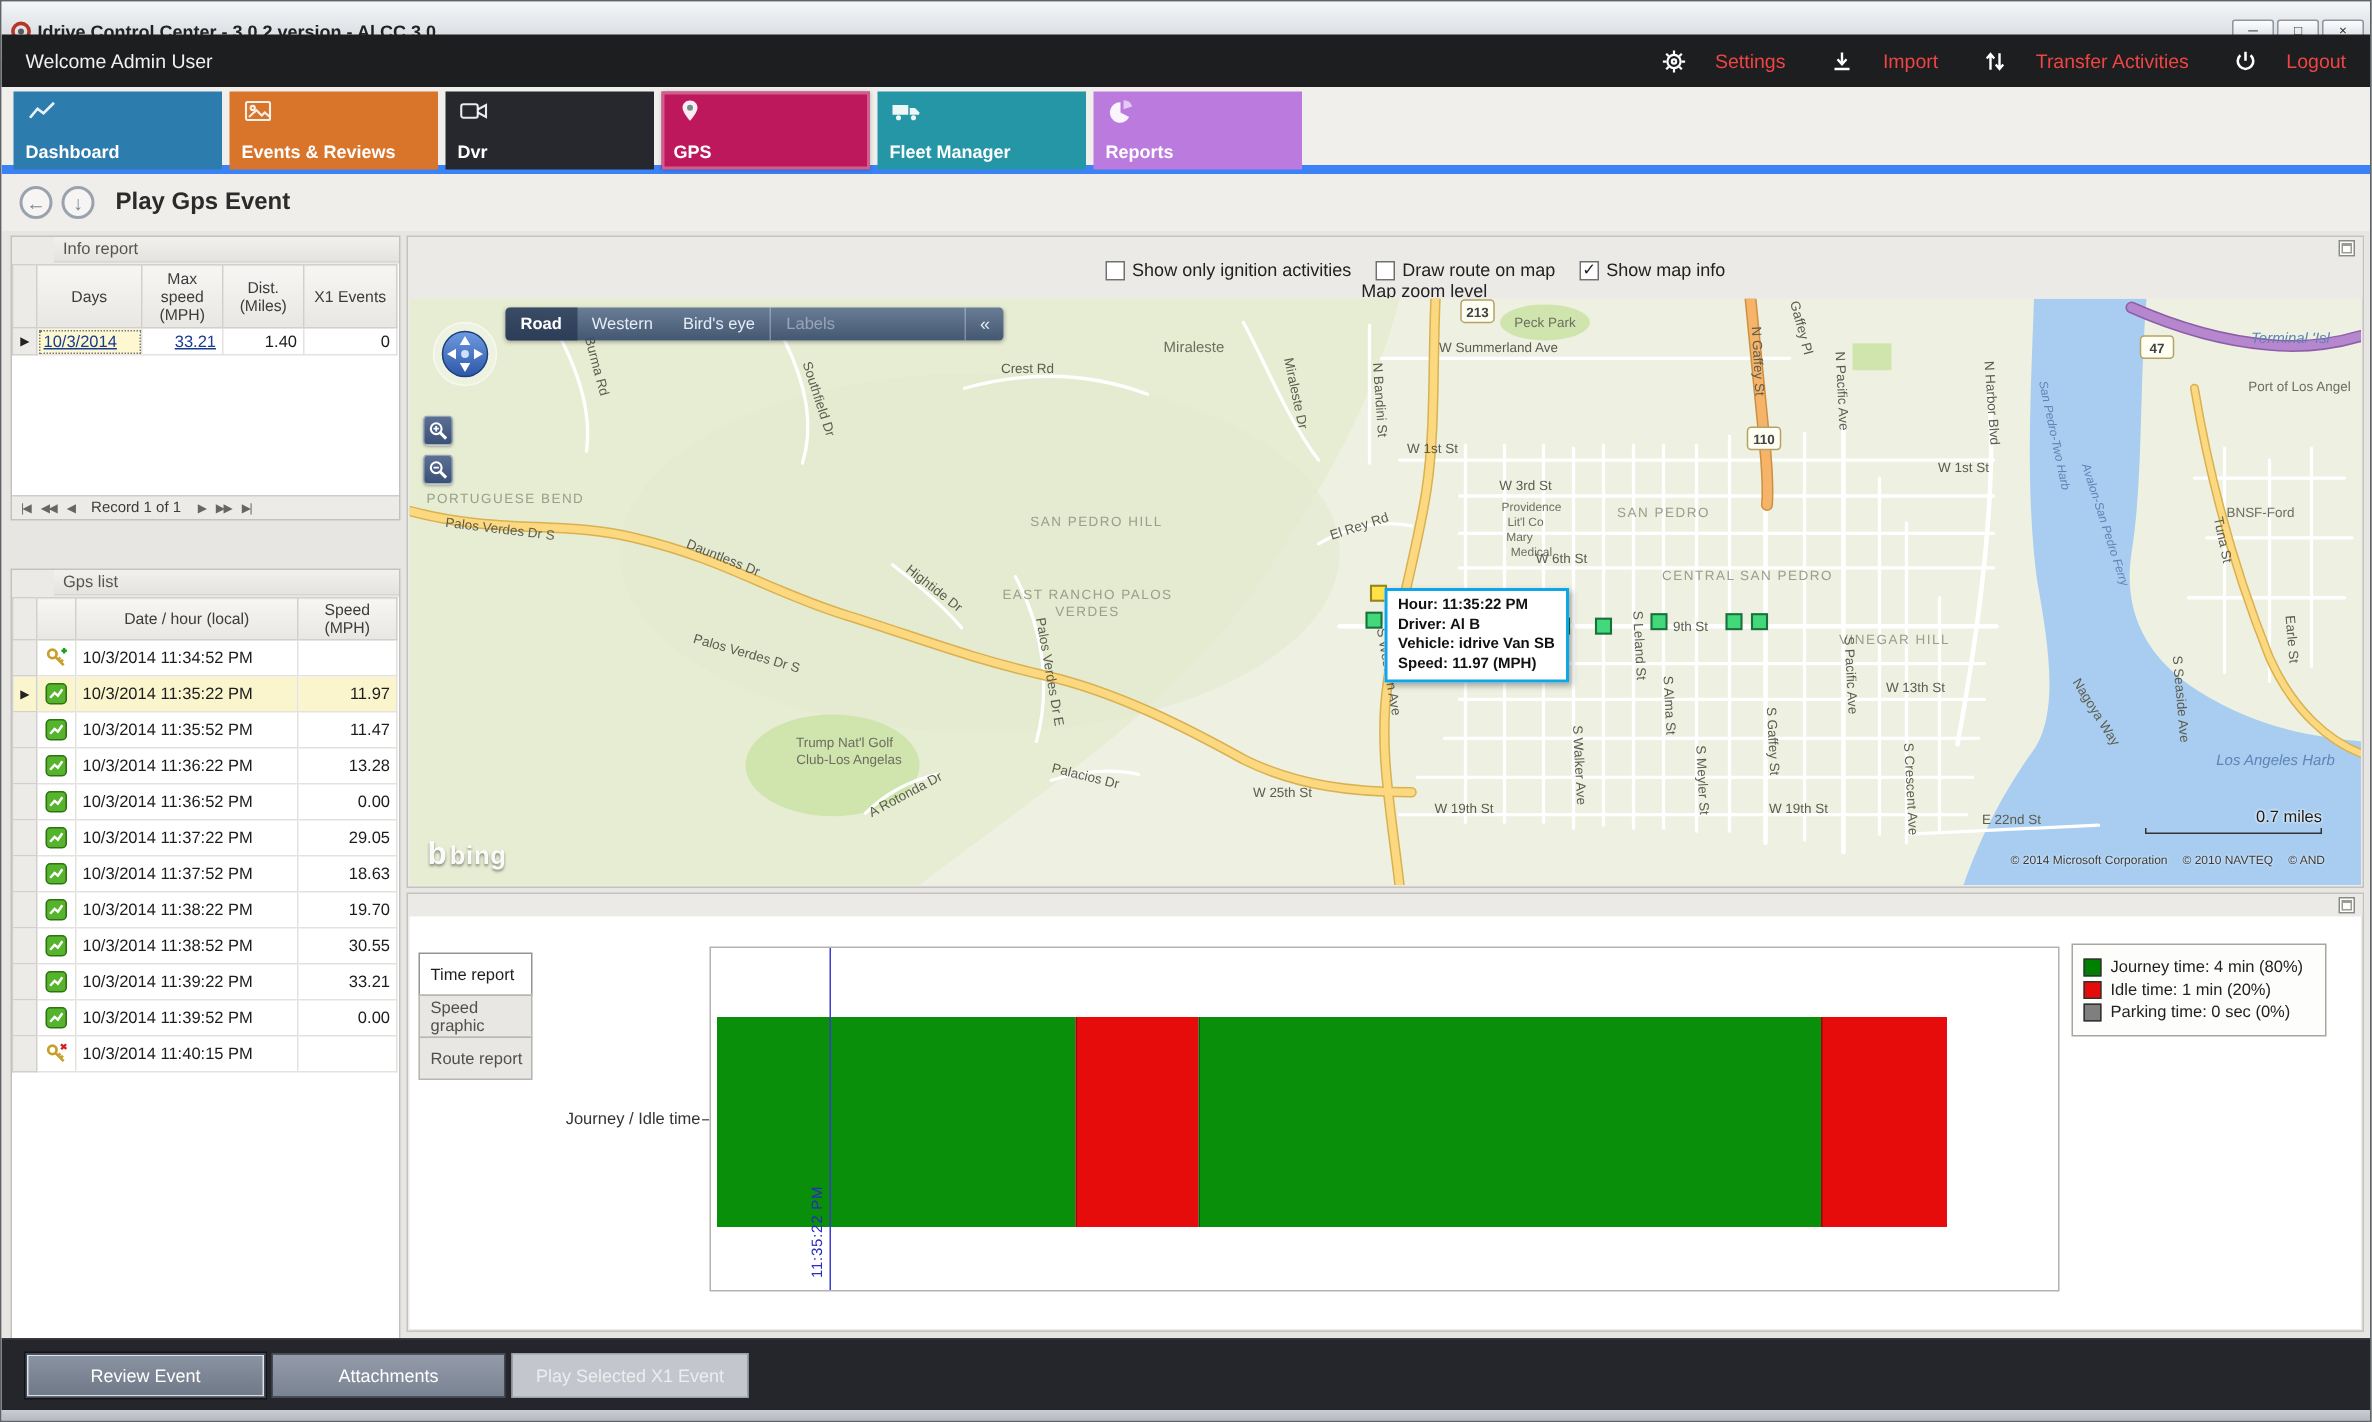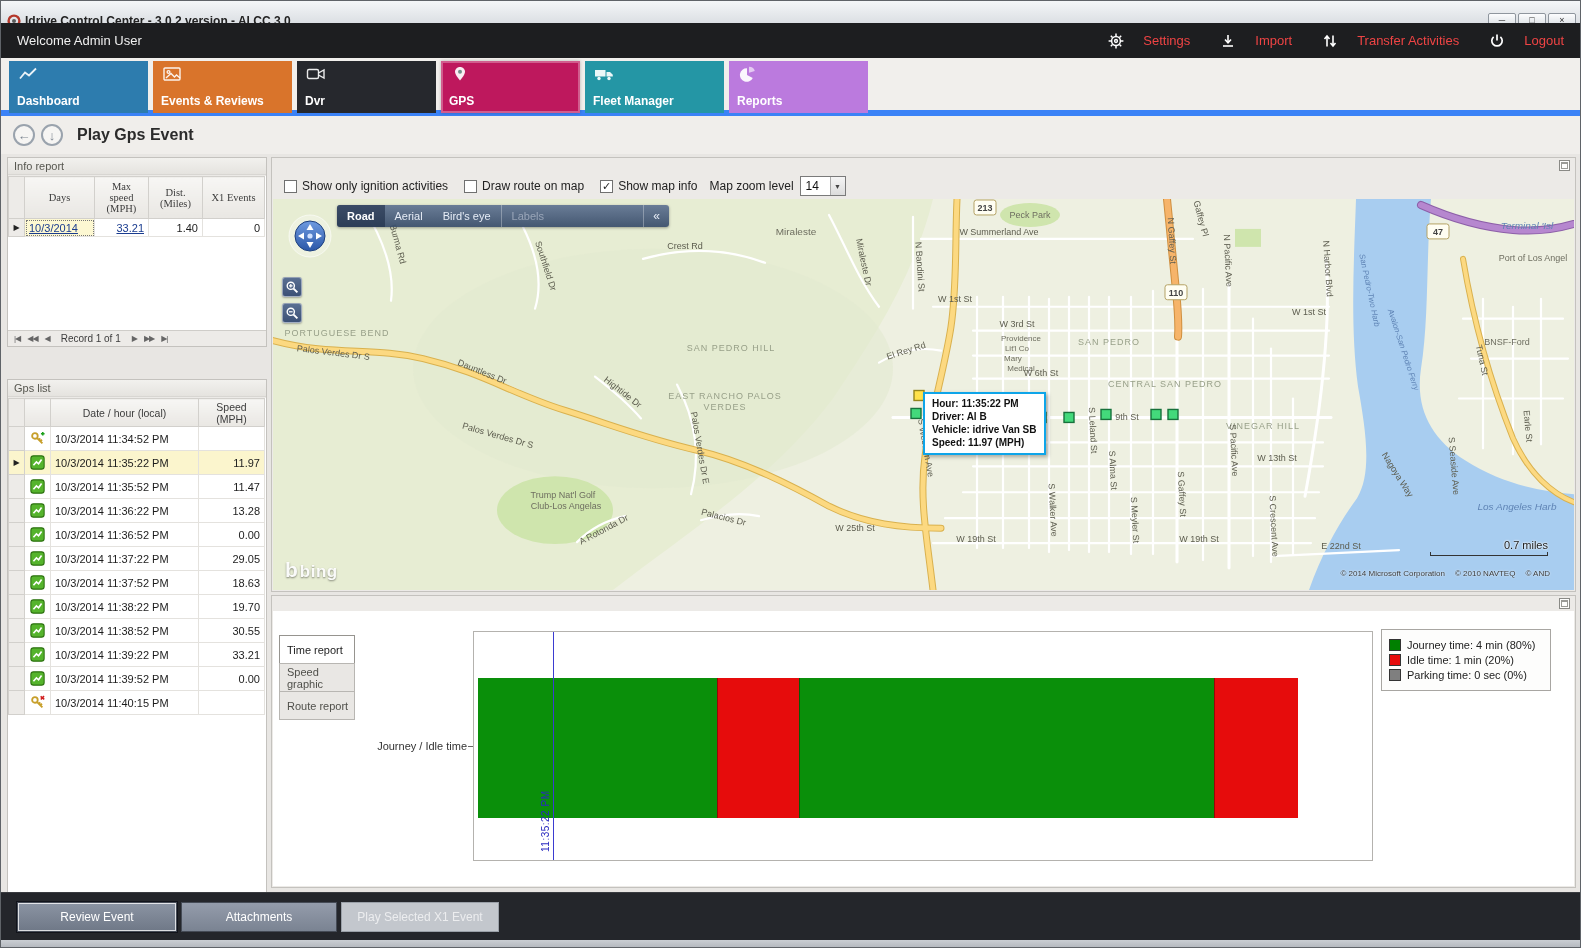--- a/index.html
+++ b/index.html
@@ -32,57 +32,57 @@
   .tile.active{box-shadow:inset 0 0 0 2px rgba(255,255,255,.3), 0 0 3px rgba(0,0,0,.25);}
 
   
   .subheader{position:absolute;top:115px;left:0;right:0;height:38px;background:#f0eeeb;display:flex;align-items:center;padding-left:12px;gap:6px;}
   .circle-btn{width:22px;height:22px;border:2px solid #9aa3ad;border-radius:50%;background:#f6f5f3;color:#7e8792;
     font-size:13px;display:flex;align-items:center;justify-content:center;cursor:default;}
   .page-title{font-size:16px;color:#2b2b2b;font-weight:600;margin-left:8px;}
 
   
   .content{position:absolute;top:153px;left:0;right:0;height:740px;background:#e8e6e3;}
-  .panel{position:absolute;border:1px solid #c4c2be;background:#eceae7;}
+  .panel{position:absolute;border:1px solid #c4c2be;background:#eceae7;padding-left:28px;}
   .panel-caption{height:17px;line-height:17px;font-size:11px;color:#56564f;padding-left:6px;
     background:linear-gradient(#f2f1ee,#e5e3df);border-bottom:1px solid #d8d6d2;}
   .panel-body{position:absolute;top:18px;left:0;right:0;bottom:0;background:#fff;overflow:hidden;}
   .panel-strip{position:relative;height:15px;background:#eceae7;}
   .max-box{position:absolute;top:2px;right:5px;width:11px;height:11px;border:1px solid #8a8a86;background:#fdfdfc;}
   .max-box::after{content:"";position:absolute;left:1px;right:1px;top:1px;bottom:1px;border:1px solid #9a9a96;border-top-width:2px;}
 
   #info-panel{left:6px;top:3px;width:260px;height:190px;}
   #gps-panel{left:6px;top:197px;width:260px;height:537px;margin-top:28px;}
   #map-panel{left:270px;top:3px;width:1305px;height:435px;}
   #chart-panel{left:270px;top:441px;width:1305px;height:293px;}
 
   
   table.grid{border-collapse:collapse;table-layout:fixed;width:256px;}
   .grid th{background:linear-gradient(#f7f6f4,#e9e7e3);border:1px solid #d2d0cc;font-weight:normal;font-size:10.5px;
     color:#3c3c3c;white-space:pre-line;padding:1px;vertical-align:middle;text-align:center;}
   .grid td{border:1px solid #e4e2de;font-size:11px;color:#1c1c1c;padding:1px 4px;background:#fff;overflow:hidden;white-space:nowrap;}
-  #info-table th{height:42px;font-family:Liberation Serif, serif;}
+  #info-table th{height:42px;}
   #info-table td{height:18px;}
   #gps-table th{height:28px;}
   #gps-table td{height:24px;}
   td.gutter,th.gutter{background:#edebe8;border:1px solid #d2d0cc;text-align:center;font-size:8px;color:#222;padding:0;}
   td.num{text-align:right;}
   td.cell-link{color:#1a3c8f;text-decoration:underline;}
   td.cell-focus{background:#fdf8d2;outline:1px dotted #777;outline-offset:-2px;}
   tr.sel td{background:#fbf5cd;}
   td.icon-cell{text-align:center;padding:0;}
   td.icon-cell svg{width:15px;height:15px;vertical-align:middle;}
 
   .pager{position:absolute;left:0;right:0;bottom:0;height:16px;background:#edebe8;border-top:1px solid #cfcdc9;
     display:flex;align-items:center;gap:7px;padding-left:6px;font-size:10px;color:#3c3c3c;}
   .pbtn{font-size:8px;color:#666;letter-spacing:-1px;cursor:default;}
   .ptext{margin:0 4px;}
 
   
-  .map-controls{position:relative;height:26px;background:#eceae7;display:flex;align-items:center;padding-left:12px;}
+  .map-controls{position:relative;height:26px;background:#eceae7;display:flex;align-items:center;padding-left:12px;flex-direction:column;}
   .chk-row{display:flex;align-items:center;gap:16px;}
   .chk{display:flex;align-items:center;gap:5px;font-size:12px;color:#222;cursor:default;}
   .chk-box{width:13px;height:13px;border:1px solid #707070;background:#fff;display:flex;align-items:center;justify-content:center;
     font-size:11px;line-height:1;color:#222;}
   .zoom-label{font-size:12px;color:#222;margin-left:12px;}
   .dropdown{margin-left:6px;width:46px;height:20px;border:1px solid #7a7a7a;background:#fff;display:flex;align-items:center;cursor:default;}
   .dd-value{flex:1;font-size:12px;padding-left:5px;color:#111;}
   .dd-arrow{width:15px;height:18px;background:linear-gradient(#f5f5f5,#dcdcdc);border-left:1px solid #aaa;
     font-size:7px;color:#444;display:flex;align-items:center;justify-content:center;}
 
@@ -652,21 +652,21 @@
               <rect x="791" y="214" width="10" height="10" fill="#43d97b" stroke="#18713c" stroke-width="1.4"></rect>
               <rect x="828" y="211" width="10" height="10" fill="#43d97b" stroke="#18713c" stroke-width="1.4"></rect>
               <rect x="878" y="211" width="10" height="10" fill="#43d97b" stroke="#18713c" stroke-width="1.4"></rect>
               <rect x="895" y="211" width="10" height="10" fill="#43d97b" stroke="#18713c" stroke-width="1.4"></rect>
               <rect x="641" y="192" width="10" height="10" fill="#ffe24a" stroke="#94851c" stroke-width="1.4"></rect>
             </g>
         </svg>
 
         <div class="map-modebar" id="map-modebar">
             <span class="mode active">Road</span>
-            <span class="mode">Aerial</span>
+            <span class="mode">Western</span>
             <span class="mode">Bird's eye</span>
             <span class="mode disabled">Labels</span>
             <span class="mode-collapse">«</span>
           </div>
 
         <div class="compass">
           <svg viewBox="0 0 46 46" width="46" height="46">
             <defs>
                 <linearGradient id="gradBlue" x1="0" y1="0" x2="0" y2="1">
               <stop offset="0" stop-color="#6f9be0"></stop>

